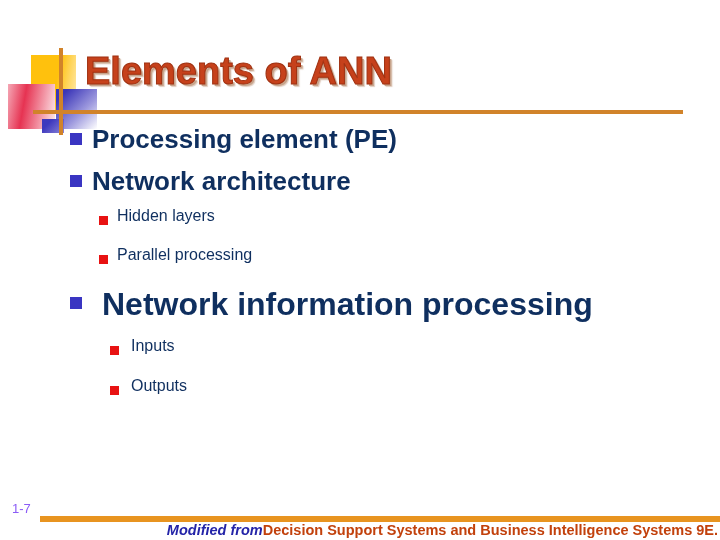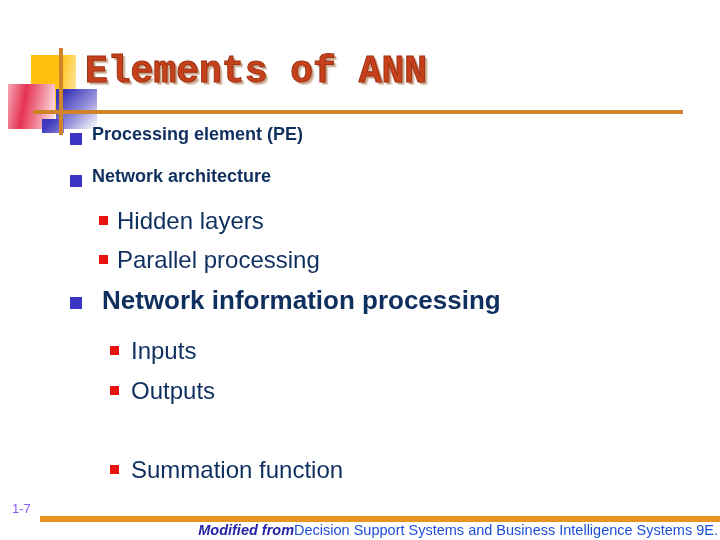--- a/index.html
+++ b/index.html
@@ -17,42 +17,42 @@
     background:linear-gradient(135deg,#3B36B8 15%,#9B97DD 60%,#FFFFFF 100%);}
   .sq-smallblue{left:42px;top:119px;width:22px;height:14px;
     background:linear-gradient(135deg,#3E38BE 30%,#8C86D8 100%);}
   .logo-vline{position:absolute;left:59px;top:48px;width:4px;height:87px;background:#D1832A;}
   .title-underline{position:absolute;left:33px;top:110px;width:650px;height:4px;background:#D1832A;}
 
   
   .page-title{position:absolute;left:85px;top:50px;margin:0;
     font-size:38px;font-weight:bold;letter-spacing:0px;color:#C6411B;
     -webkit-text-stroke:1px #A03212;
-    text-shadow:2px 2px 0 #C7A48C,3px 3px 1px rgba(199,164,140,0.55);font-family:Liberation Mono, monospace;}
+    text-shadow:2px 2px 0 #C7A48C,3px 3px 1px rgba(199,164,140,0.55);}
 
   
   .row{position:absolute;display:flex;align-items:flex-start;color:#0F2F5F;white-space:nowrap;}
   .bullet{display:inline-block;flex:0 0 auto;}
-  .lvl1{left:70px;font-weight:bold;font-size:18px;line-height:1.2;}
+  .lvl1{left:70px;font-weight:bold;font-size:26px;line-height:1.2;}
   .lvl1 .bullet{width:12px;height:12px;background:#3A35C2;margin:9px 10px 0 0;}
-  .lvl1.big{font-size:26px;line-height:1.15;}
+  .lvl1.big{font-size:32px;line-height:1.15;}
   .lvl1.big .bullet{margin:11px 20px 0 0;}
-  .lvl2{font-size:24px;line-height:1.15;}
+  .lvl2{font-size:16px;line-height:1.15;}
   .lvl2 .bullet{width:9px;height:9px;background:#E81212;margin:9px 9px 0 0;}
   .indentA{left:99px;}
   .indentA .bullet{margin-right:9px;}
   .indentB{left:110px;}
   .indentB .bullet{margin-right:12px;}
 
   
   .page-number{position:absolute;left:12px;top:501px;font-size:13px;color:#8b5cf6;}
   .footer-bar{position:absolute;left:40px;top:516px;width:680px;height:6px;background:#E89420;}
   .footer{position:absolute;right:2px;top:522px;font-size:14.5px;white-space:nowrap;}
   .footer-prefix{font-weight:bold;font-style:italic;color:#2424A8;}
-  .footer-text{color:#1d4ed8;}
+  .footer-text{color:#c2410c;font-weight:bold;}
 </style>
 </head>
 <body>
 
 <div class="slide">
 
   <div>
     <div class="logo-square sq-yellow"></div>
     <div class="logo-square sq-pink"></div>
     <div class="logo-square sq-blue"></div>
@@ -84,24 +84,20 @@
     <span class="label">Network information processing</span>
   </div>
   <div class="row lvl2 indentB" style="top:377px">
     <span class="bullet"></span>
     <span class="label">Outputs</span>
   </div>
   <div class="row lvl2 indentB" style="top:337px">
     <span class="bullet"></span>
     <span class="label">Inputs</span>
   </div>
-  <div class="row lvl2 indentB" style="top:456px">
-    <span class="bullet"></span>
-    <span class="label">Summation function</span>
-  </div>
 
   <div class="page-number">1-7</div>
   <div class="footer-bar"></div>
   <div class="footer">
     <span class="footer-prefix">Modified from</span><span class="footer-text">Decision Support Systems and Business Intelligence Systems 9E.</span>
   </div>
 
 </div>
 
 </body></html>

